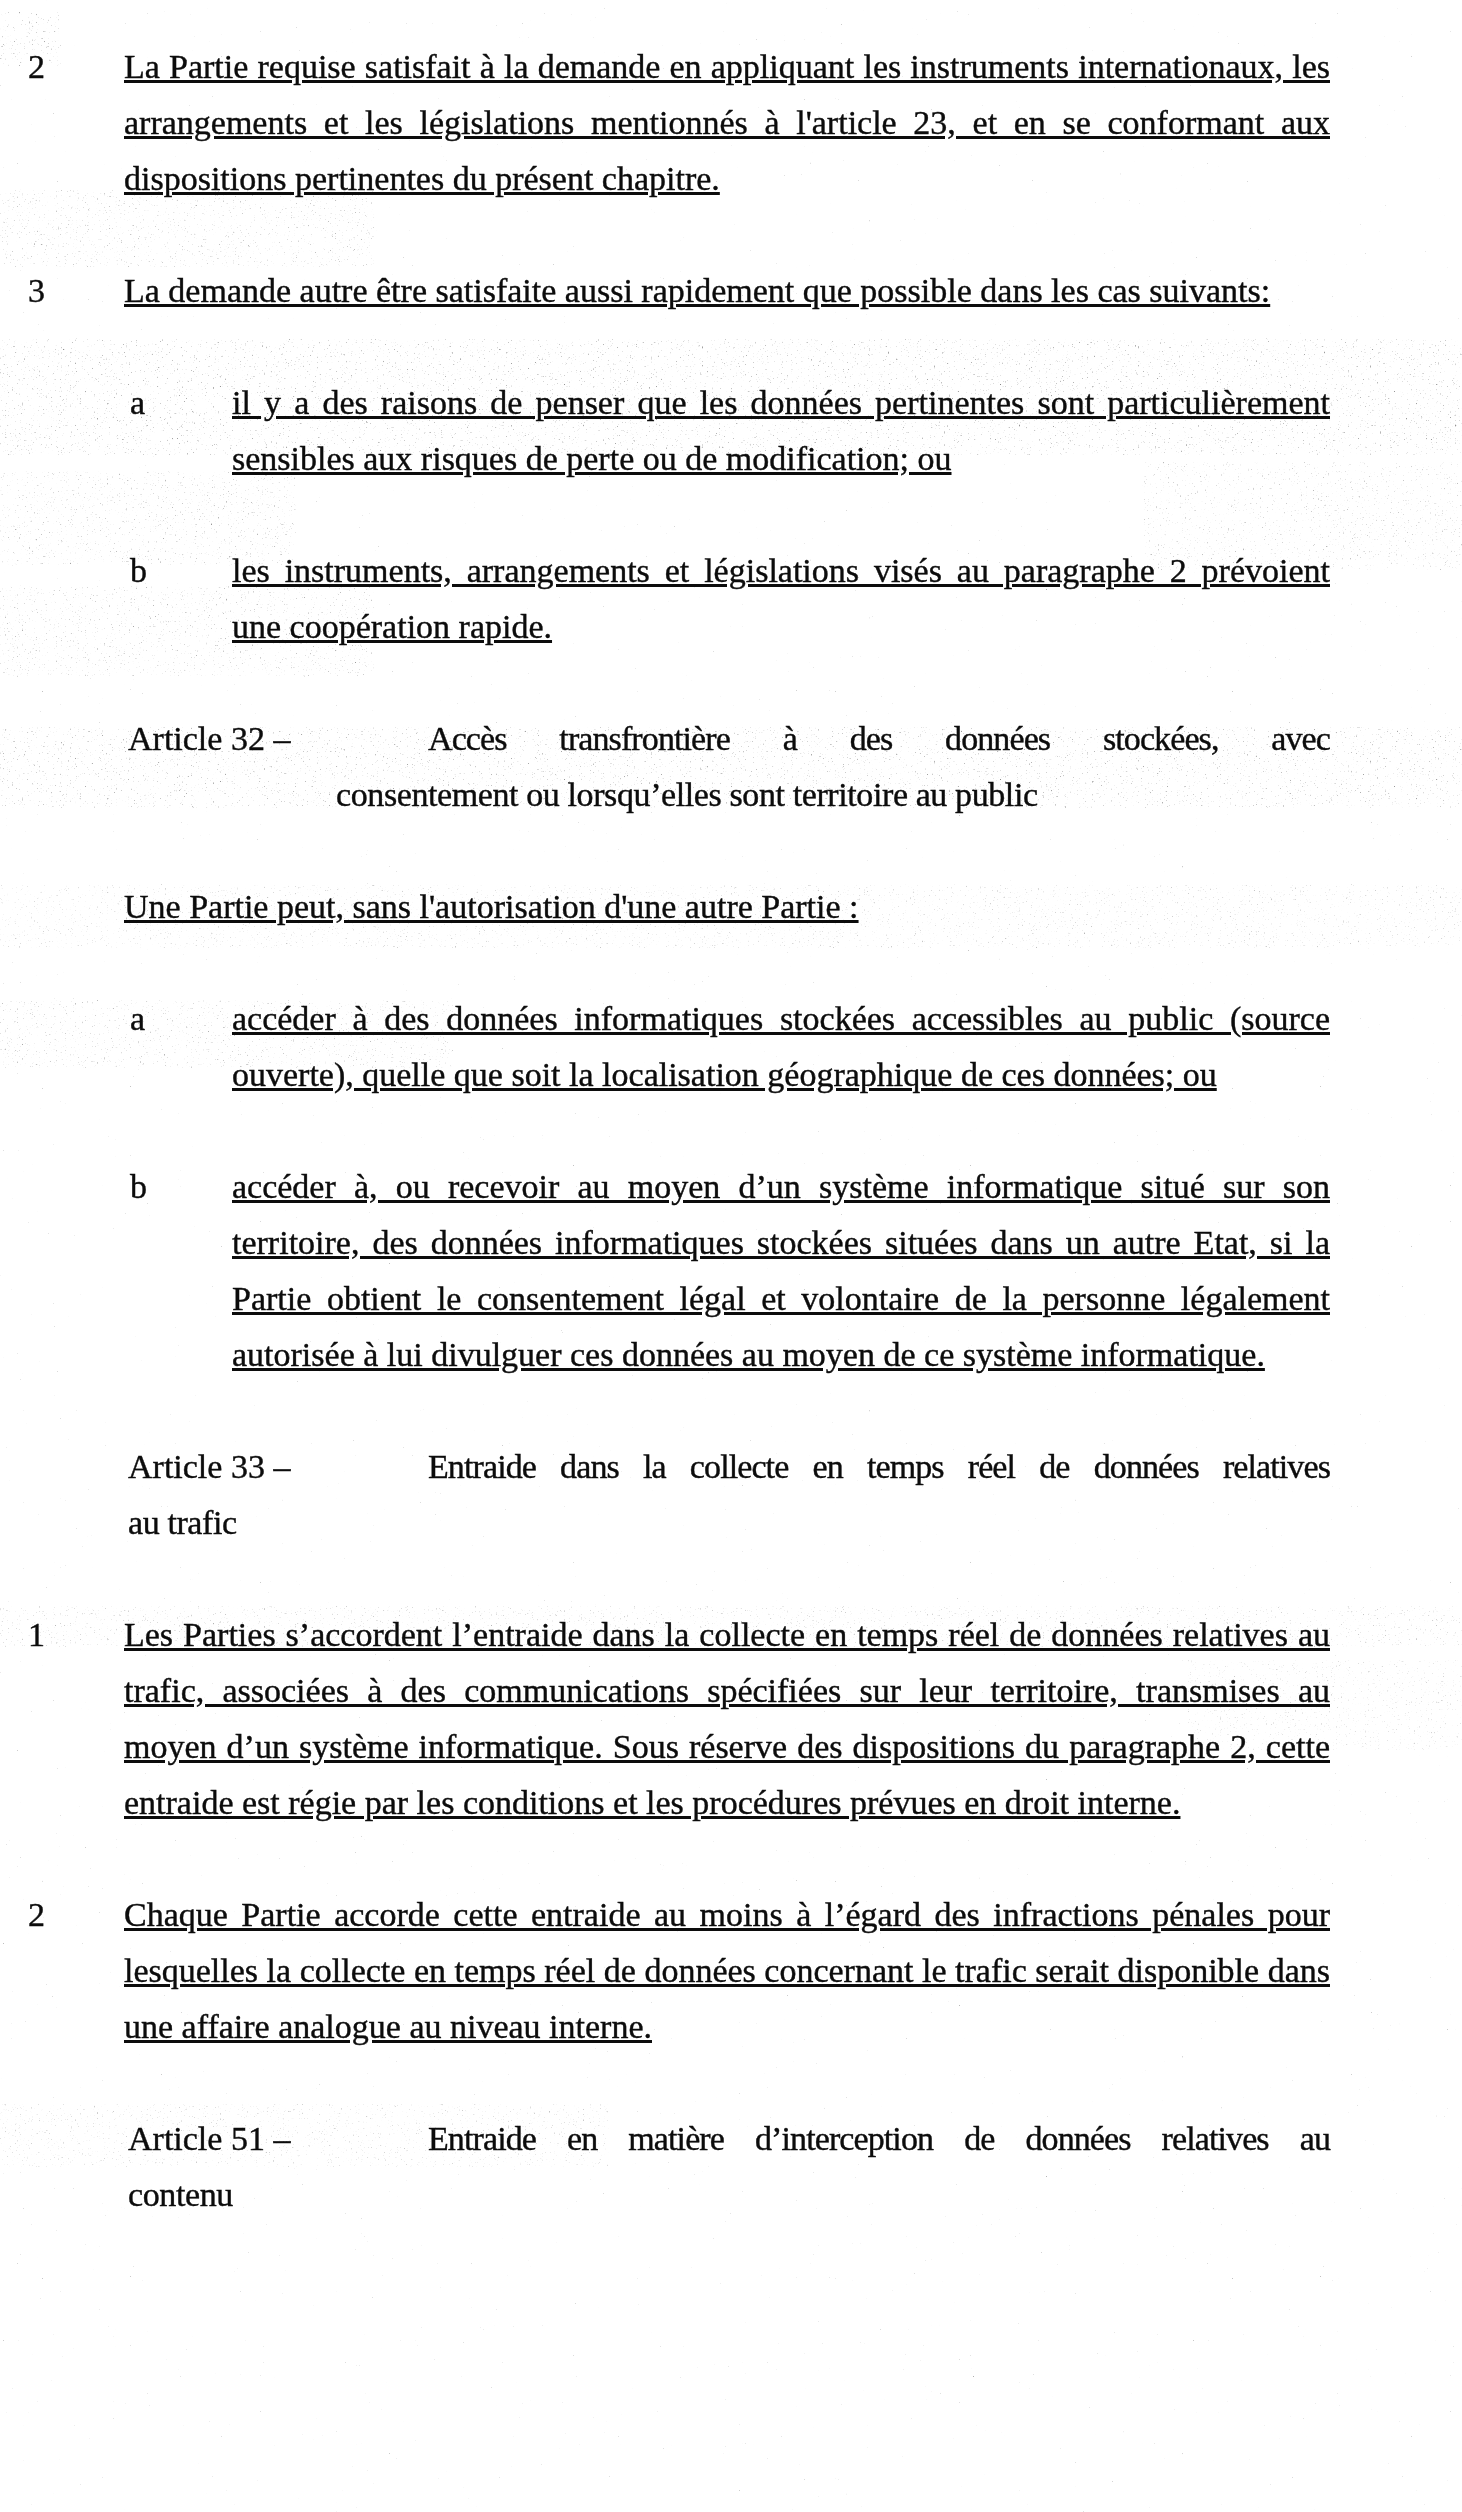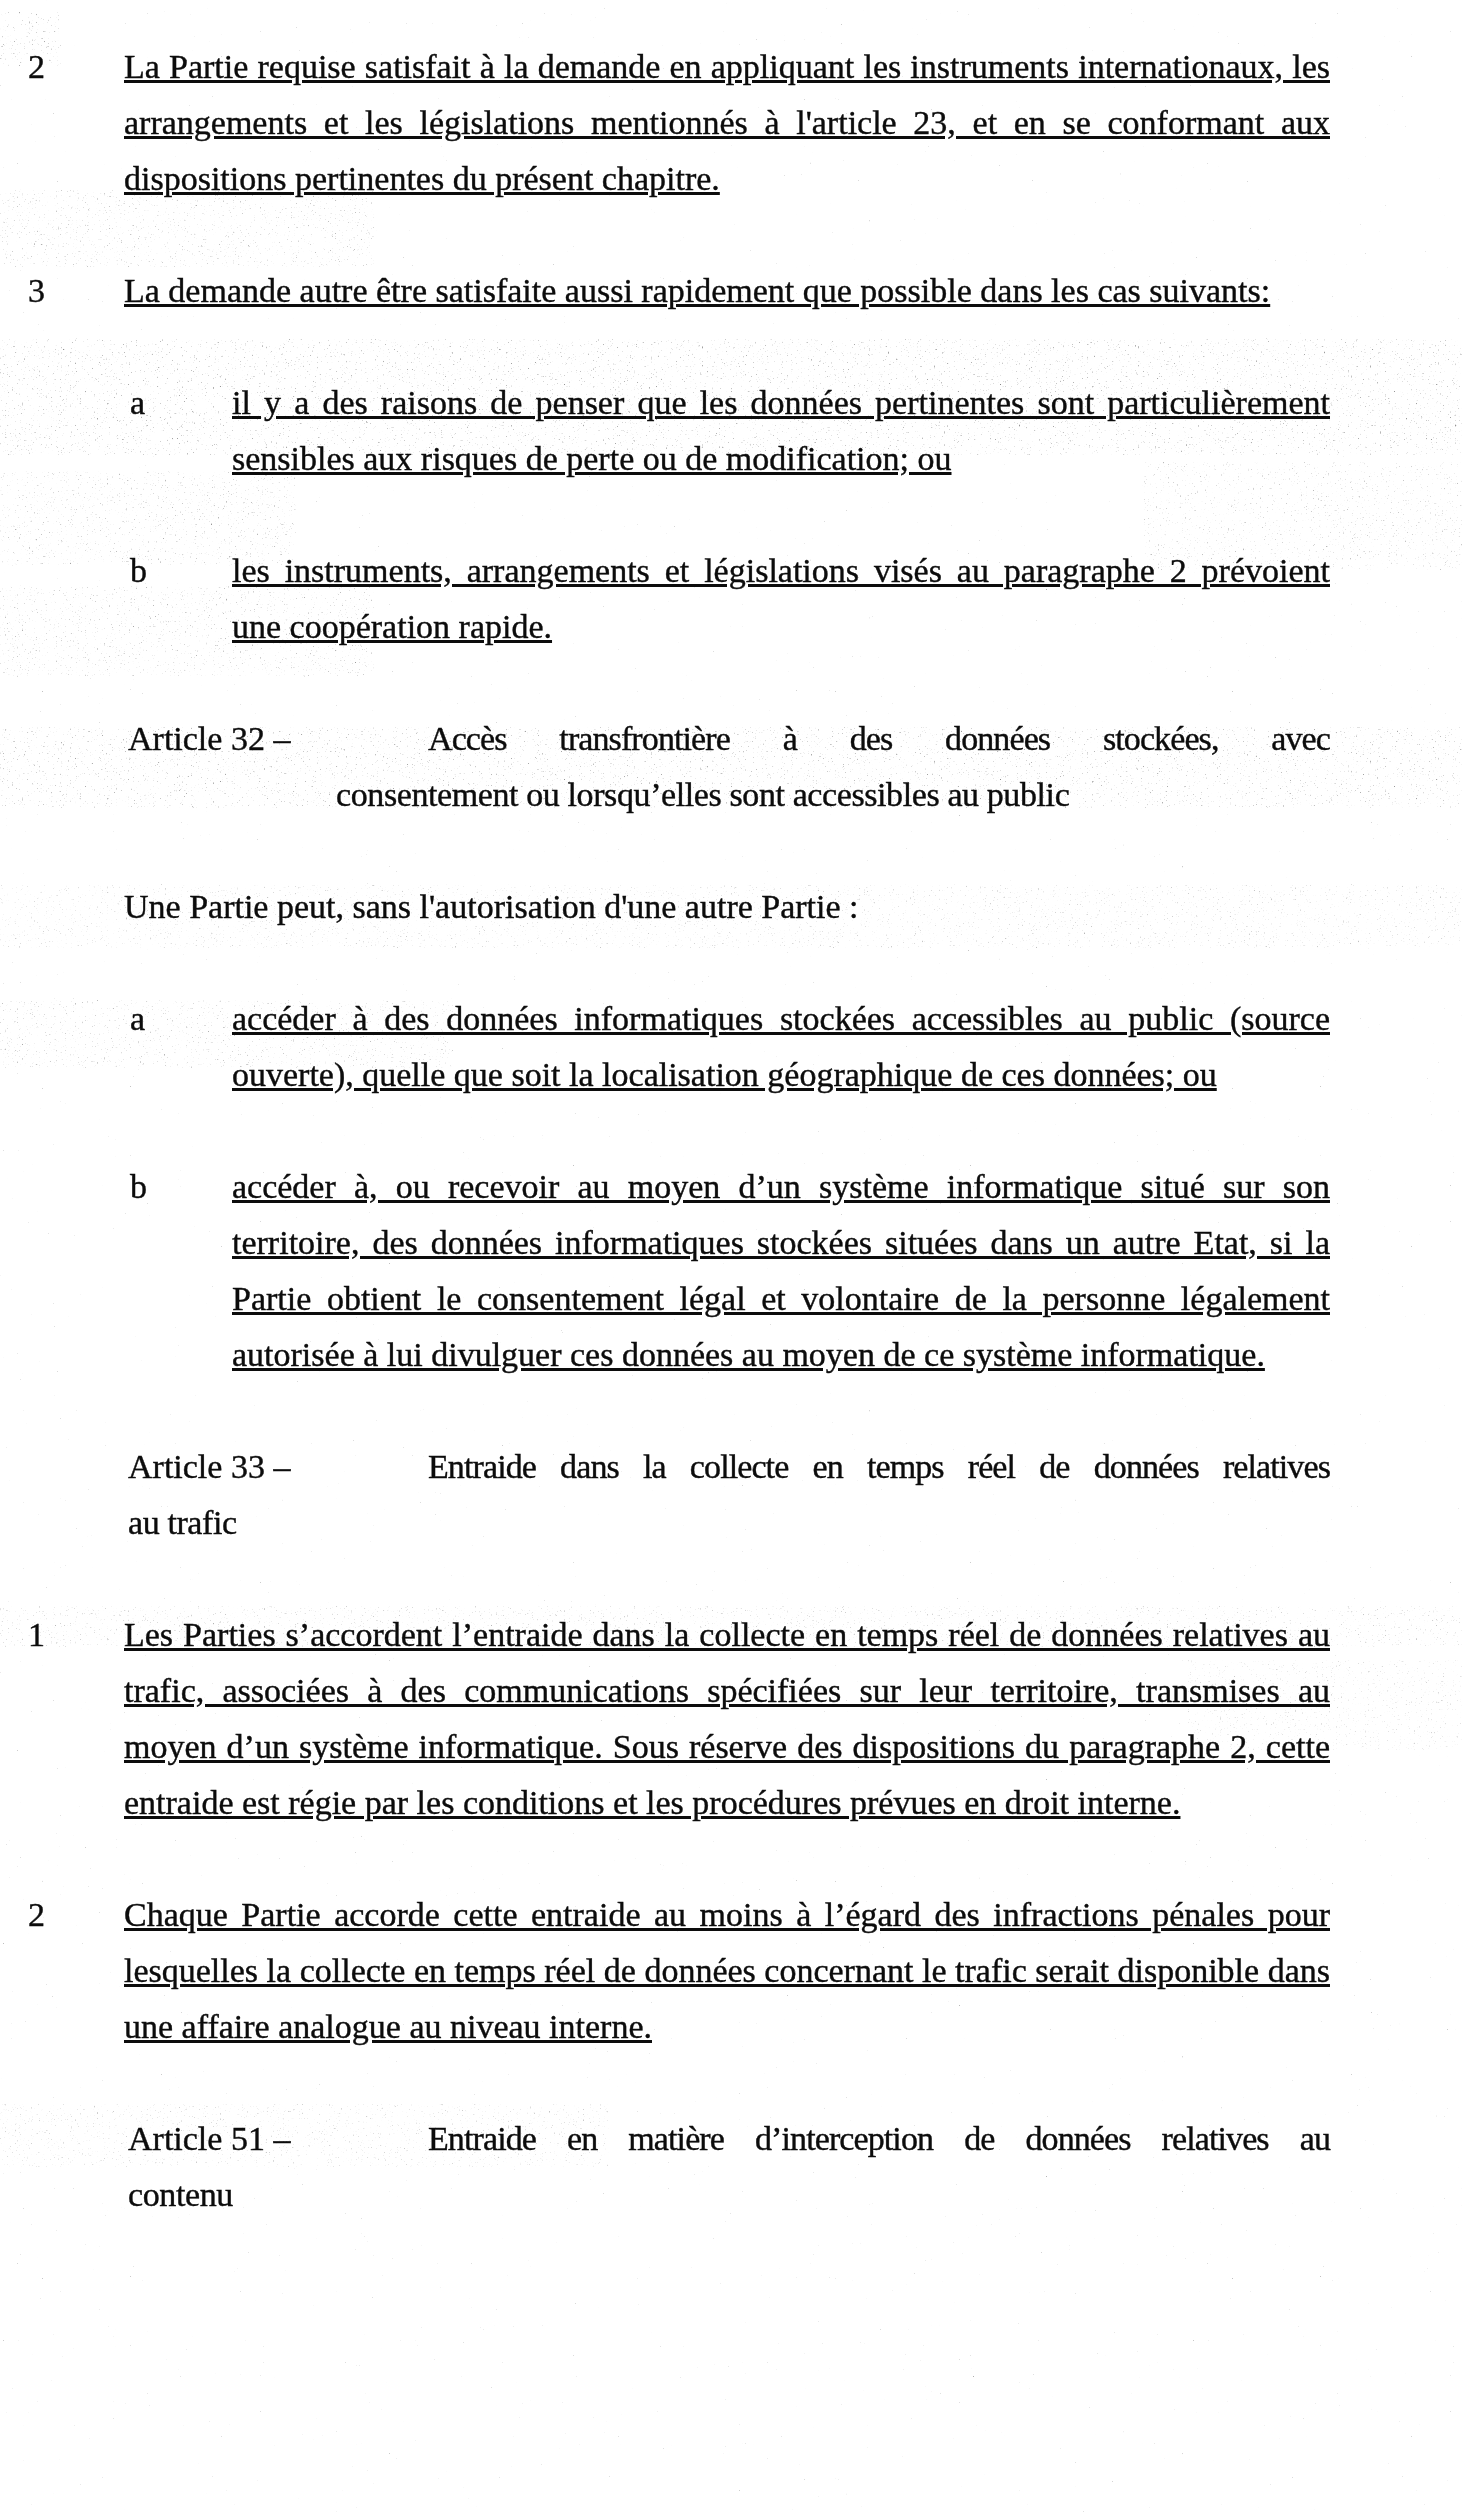--- a/index.html
+++ b/index.html
@@ -15,21 +15,21 @@
     overflow:hidden;
     -webkit-text-stroke:0.4px currentColor;
   }
   .page { position:relative; padding-top:39px; width:100%; height:100%; }
   .block { margin-right:132px; margin-bottom:56px; }
   .numbered { margin-left:28px; display:flex; }
   .num  { width:96px; flex:none; }
   .ptext { flex:1 1 auto; text-align:justify;text-decoration:underline; }
   .lettered { margin-left:130px; display:flex; }
   .letter { width:102px; flex:none; }
-  .plain { margin-left:124px; text-align:justify; }
+  .plain { margin-left:124px; text-align:justify;text-decoration:underline; }
   .heading { margin-left:128px; }
   .hrow { display:flex; }
   .hlabel { width:288px; flex:none; }
   .hline1 { flex:1 1 auto; text-align:justify; text-align-last:justify; letter-spacing:-0.9px;margin-left:12px; }
   .hline2 { letter-spacing:-0.4px; }
   .h32 .hline2 { margin-left:208px; }
   .noise { position:absolute; top:0; left:0; width:1462px; height:2512px; pointer-events:none; }
 </style>
 </head>
 <body>
@@ -54,21 +54,21 @@
   <div class="block lettered">
     <span class="letter">b</span>
     <div class="ptext">les instruments, arrangements et législations visés au paragraphe 2 prévoient une coopération rapide.</div>
   </div>
 
   <div class="block heading h32">
     <div class="hrow">
       <span class="hlabel">Article 32 –</span>
       <span class="hline1">Accès transfrontière à des données stockées, avec</span>
     </div>
-    <div class="hline2">consentement ou lorsqu’elles sont accessibles au public</div>
+    <div class="hline2">consentement ou lorsqu’elles sont territoire au public</div>
   </div>
 
   <div class="block plain">Une Partie peut, sans l'autorisation d'une autre Partie :</div>
 
   <div class="block lettered">
     <span class="letter">a</span>
     <div class="ptext">accéder à des données informatiques stockées accessibles au public (source ouverte), quelle que soit la localisation géographique de ces données; ou</div>
   </div>
 
   <div class="block lettered">

